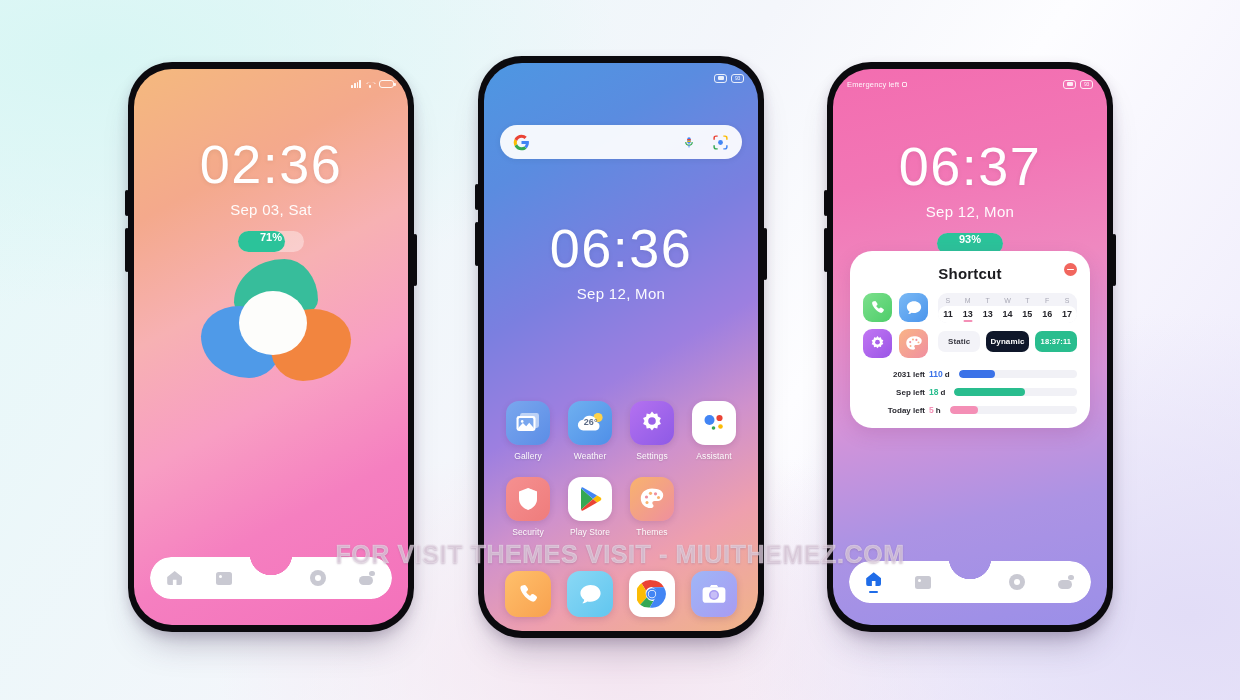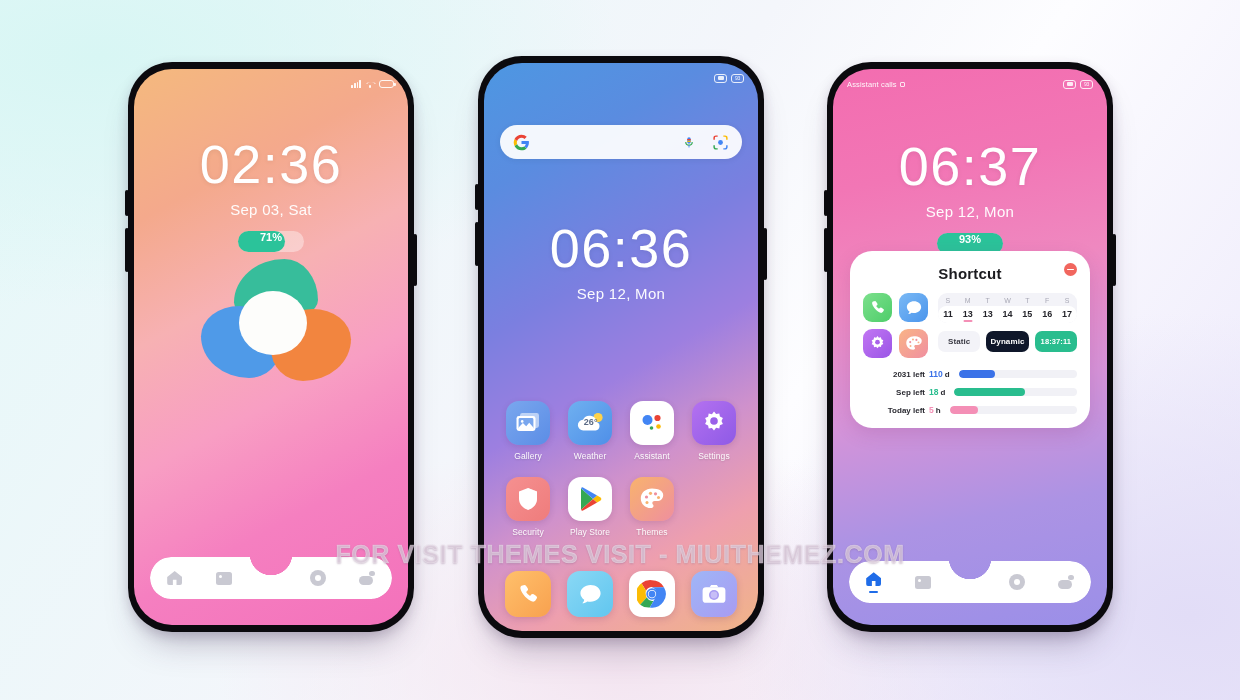--- a/index.html
+++ b/index.html
@@ -473,39 +473,39 @@
           <svg width="34" height="28" viewBox="0 0 34 28">
             <circle cx="25" cy="8.5" r="4.6" fill="#ffd24a"></circle>
             <path d="M10.5 21.5a5.4 5.4 0 0 1-.5-10.8 7.2 7.2 0 0 1 13.6 2.3 4.4 4.4 0 0 1-.9 8.5z" fill="#fff"></path>
           </svg>
           <span style="position:absolute;left:50%;top:47%;transform:translate(-45%,-50%);font-size:9px;font-weight:700;color:#5b6b86;">26°</span>
         </div>
         <div class="app-lbl">Weather</div>
       </div>
 
       <div class="app">
+        <div class="app-ico" style="background:linear-gradient(135deg,#b471f0,#8e5ae6)">
+          <svg width="26" height="26" viewBox="0 0 26 26">
+            <path fill="#fff" d="M13 1.6l2.1 2.5 3.2-.7.6 3.2 3 1.3-1.4 3 1.4 3-3 1.3-.6 3.2-3.2-.7L13 20.4l-2.1-2.5-3.2.7-.6-3.2-3-1.3 1.4-3-1.4-3 3-1.3.6-3.2 3.2.7z"></path>
+            <circle cx="13" cy="11" r="3.8" fill="#9a61e9"></circle>
+          </svg>
+        </div>
+        <div class="app-lbl">Settings</div>
+      </div>
+
+      <div class="app">
         <div class="app-ico" style="background:#ffffff">
           <svg width="26" height="26" viewBox="0 0 26 26">
             <circle cx="8.5" cy="10" r="5" fill="#4285F4"></circle>
             <circle cx="18.5" cy="8" r="3.1" fill="#EA4335"></circle>
             <circle cx="19.5" cy="16.5" r="2.3" fill="#FBBC05"></circle>
             <circle cx="12.5" cy="18" r="1.8" fill="#34A853"></circle>
           </svg>
         </div>
         <div class="app-lbl">Assistant</div>
-      </div>
-
-      <div class="app">
-        <div class="app-ico" style="background:linear-gradient(135deg,#b471f0,#8e5ae6)">
-          <svg width="26" height="26" viewBox="0 0 26 26">
-            <path fill="#fff" d="M13 1.6l2.1 2.5 3.2-.7.6 3.2 3 1.3-1.4 3 1.4 3-3 1.3-.6 3.2-3.2-.7L13 20.4l-2.1-2.5-3.2.7-.6-3.2-3-1.3 1.4-3-1.4-3 3-1.3.6-3.2 3.2.7z"></path>
-            <circle cx="13" cy="11" r="3.8" fill="#9a61e9"></circle>
-          </svg>
-        </div>
-        <div class="app-lbl">Settings</div>
       </div>
 
       <div class="app">
         <div class="app-ico" style="background:linear-gradient(135deg,#f59090,#ef7c7c)">
           <svg width="24" height="26" viewBox="0 0 24 26">
             <path d="M12 2l9 3.4v7.3c0 5.6-3.8 9.4-9 11.3-5.2-1.9-9-5.7-9-11.3V5.4z" fill="#fff"></path>
             <path d="M12 2v22c5.2-1.9 9-5.7 9-11.3V5.4z" fill="#ffffff" opacity=".55"></path>
           </svg>
         </div>
         <div class="app-lbl">Security</div>
@@ -576,21 +576,21 @@
 </div>
 
 <div class="phone" id="phone3">
   <div class="side-btn sb-left-1"></div>
   <div class="side-btn sb-left-2"></div>
   <div class="side-btn sb-right-1"></div>
   <div class="screen wp3">
 
     <div class="statusbar">
       <div class="sb-left-text">
-        <span>Assistant calls</span>
+        <span>Emergency left</span>
         <span style="display:inline-block;width:5px;height:5px;border:1px solid rgba(255,255,255,.8);border-radius:1px;"></span>
       </div>
       <div class="sb-icons">
         <span class="sb-badge cam"></span>
         <span class="sb-badge">93</span>
       </div>
     </div>
 
     <div class="lock-clock" style="top:70px;">
       <div class="lc-time">06:37</div>

